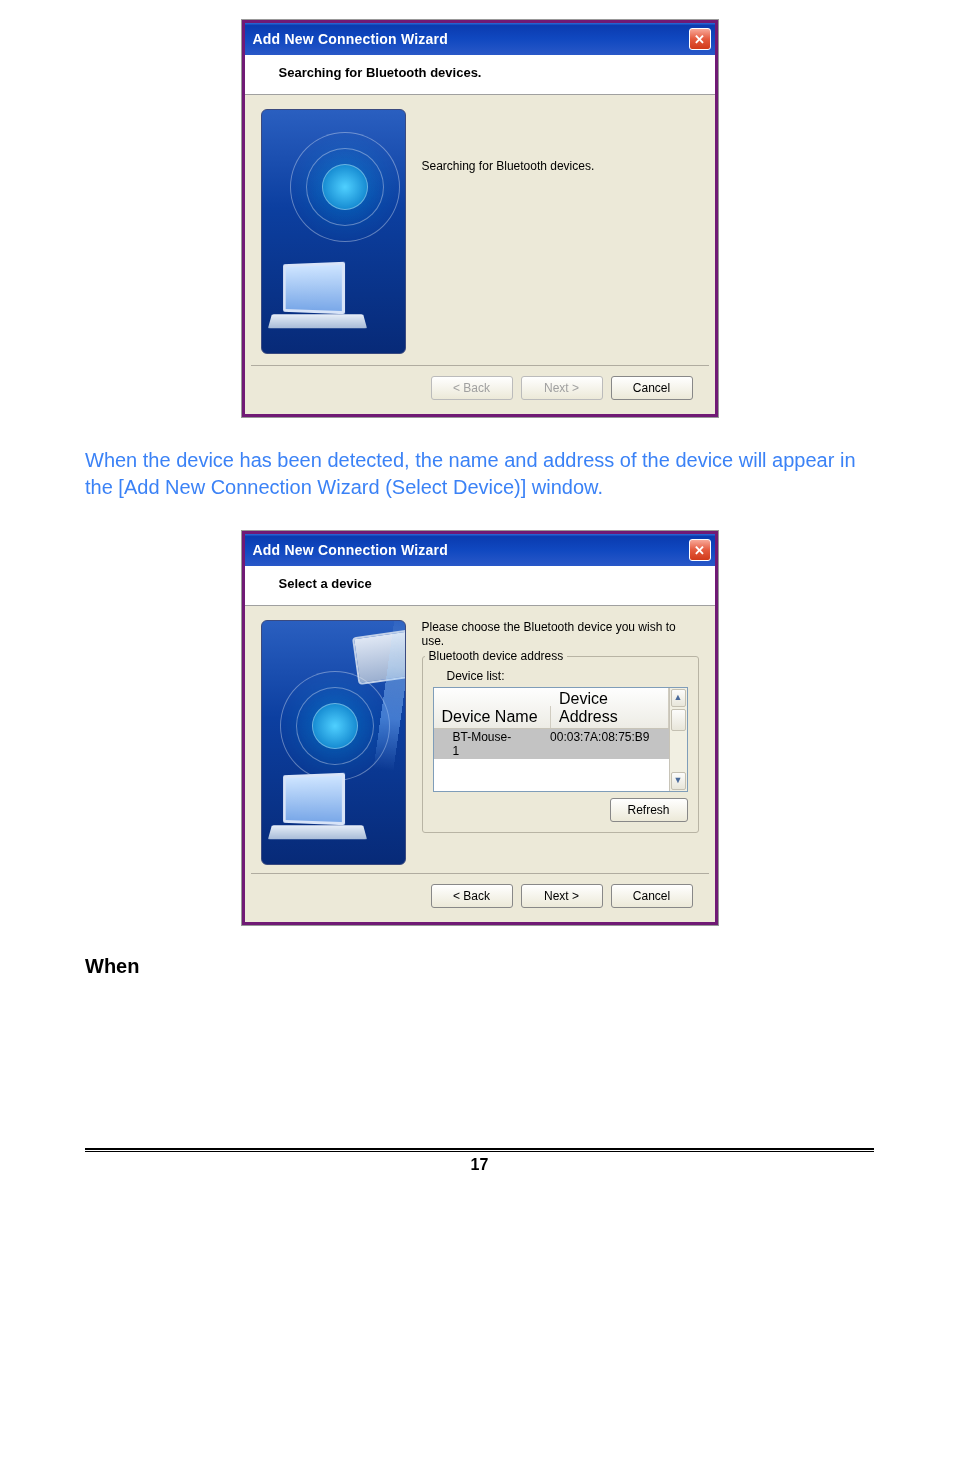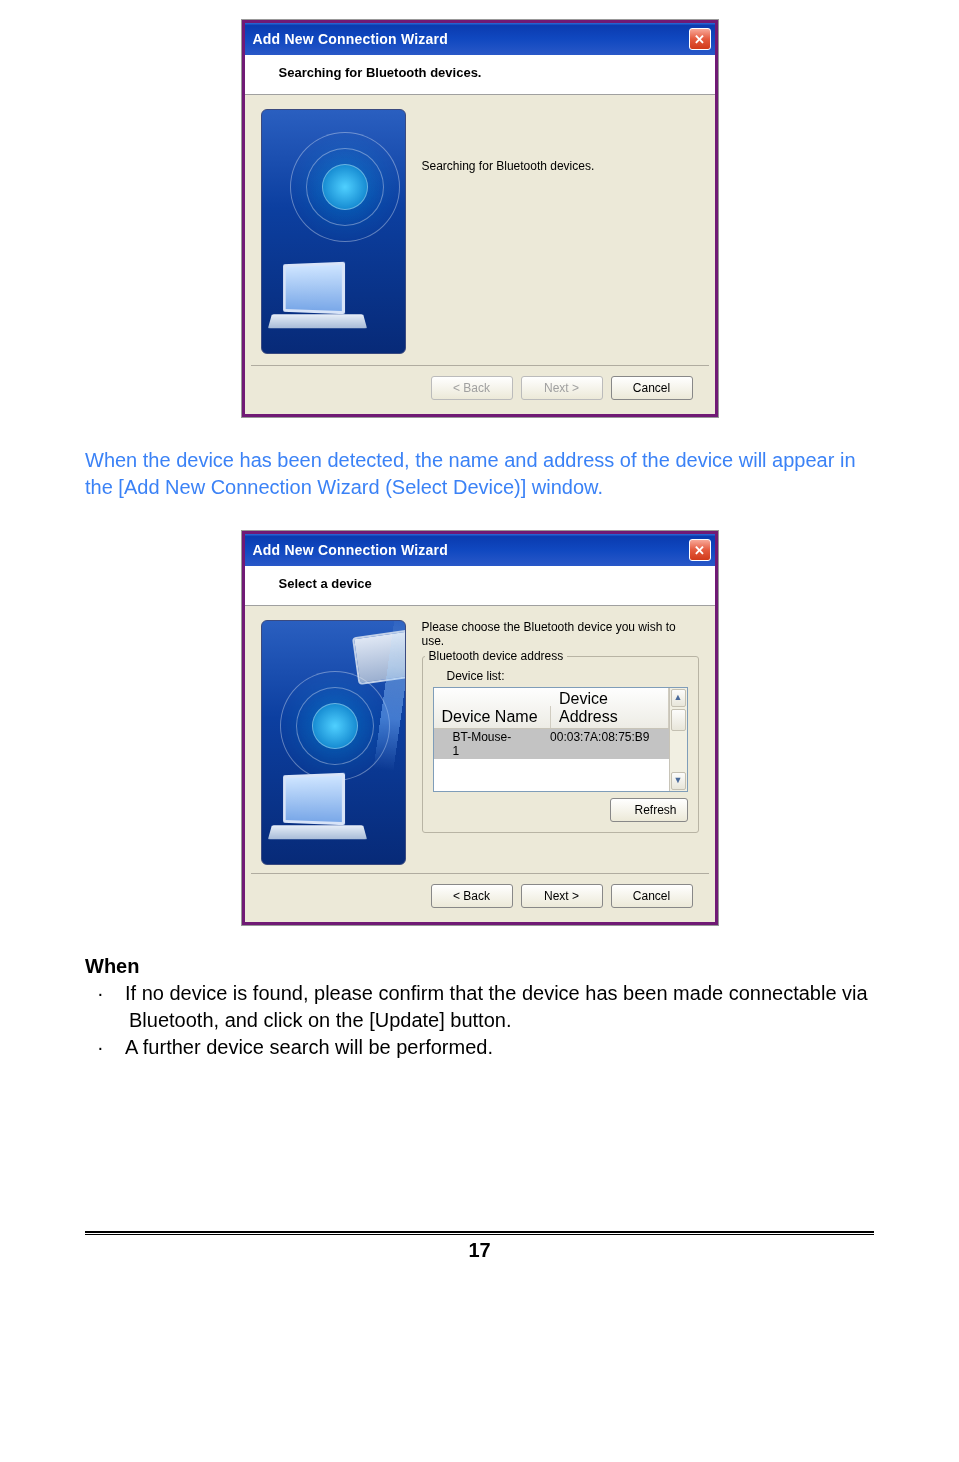--- a/index.html
+++ b/index.html
@@ -289,21 +289,21 @@
     }
 
     .footer {
       margin-top: 170px;
       border-top: 2px solid #000;
       padding-top: 1px;
     }
     .footer-inner{
       border-top: 1px solid #000;
       text-align: center;
-      font-size: 20px;
+      font-size: 16px;
       font-weight: bold;
       padding-top: 4px;
     }
   </style>
 </head>
 <body>
 
 <div class="page">
 
   <div class="dialog">
@@ -379,38 +379,34 @@
               </div>
             </div>
             <div class="scrollcol">
               <div class="scroll-btn">▲</div>
               <div class="scroll-btn" style="height:22px;"></div>
               <div style="flex:1"></div>
               <div class="scroll-btn">▼</div>
             </div>
           </div>
           <div class="refresh-row">
-            <button class="win-btn" style="min-width:78px;text-align:right;">Refresh</button>
+            <button class="win-btn" style="min-width:78px;">Refresh</button>
           </div>
         </div>
       </div>
     </div>
     <div class="divider"></div>
     <div class="button-row">
       <button class="win-btn">&lt; Back</button>
       <button class="win-btn">Next &gt;</button>
       <button class="win-btn">Cancel</button>
     </div>
   </div>
 
   <div class="note-heading">When</div>
-  <div class="note-list">
-    <div class="item"><span class="bullet">·</span><span>If no device is found, please confirm that the device has been made connectable via Bluetooth, and click on the [Update] button.</span></div>
-    <div class="item"><span class="bullet">·</span><span>A further device search will be performed.</span></div>
-  </div>
 
   <div class="footer">
     <div class="footer-inner">
       <span>17</span>
     </div>
   </div>
 
 </div>
 
 </body></html>

